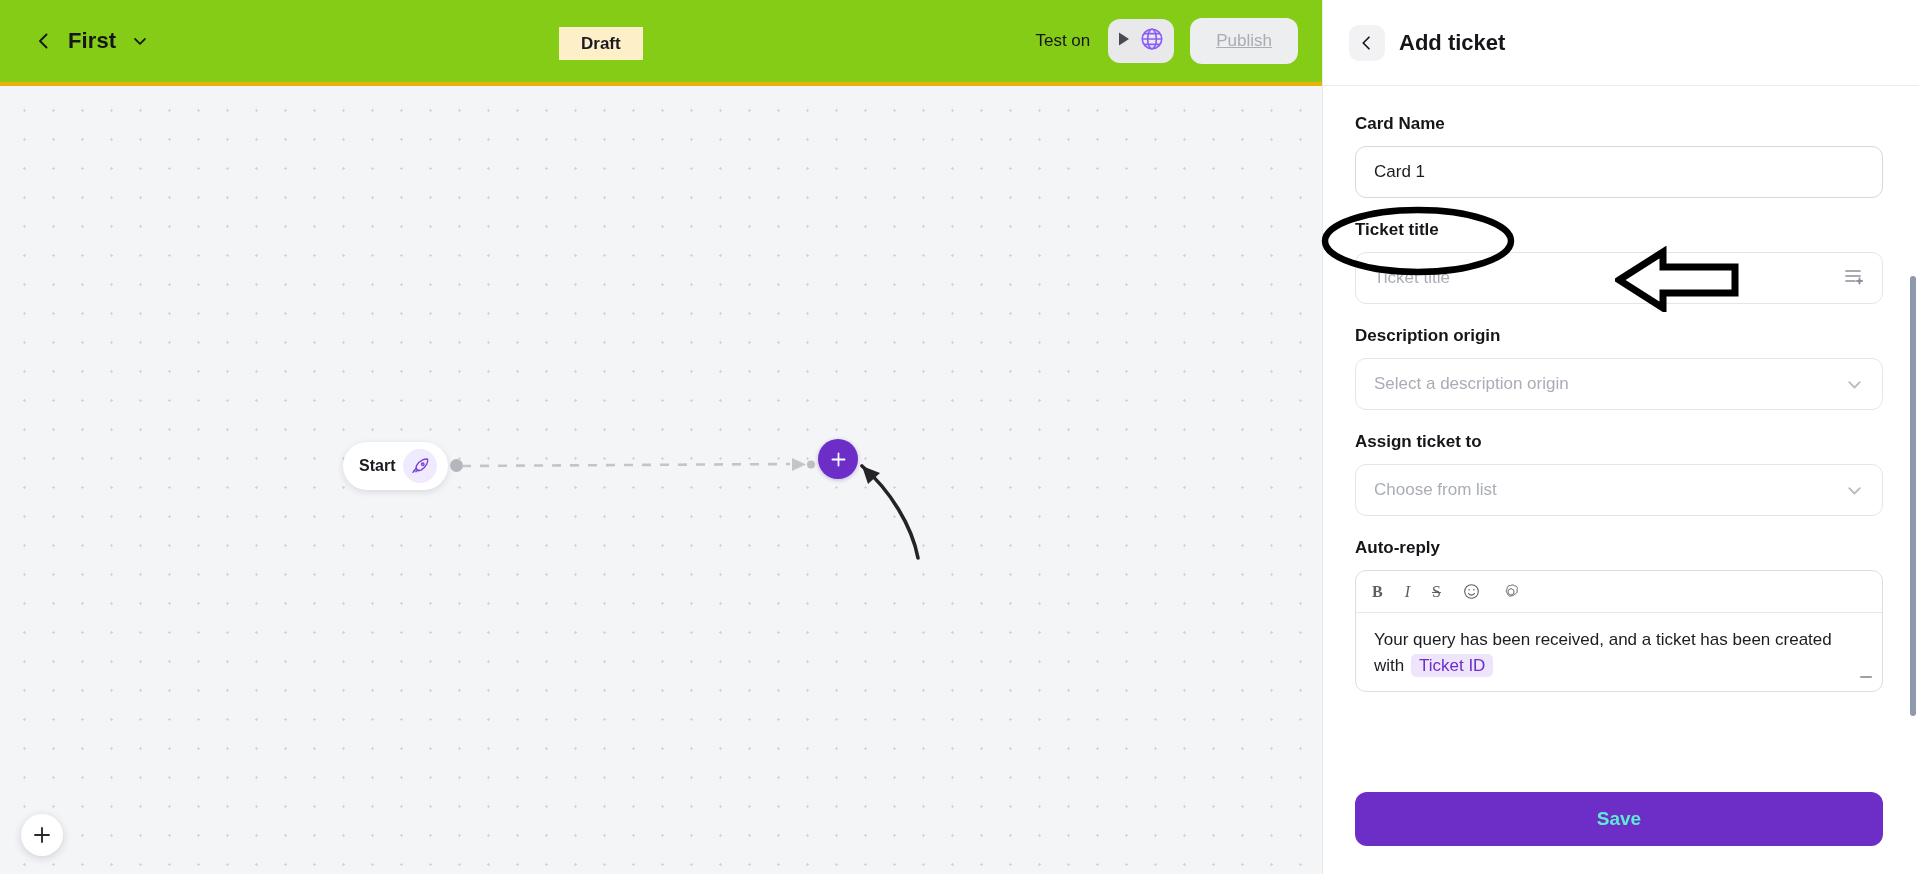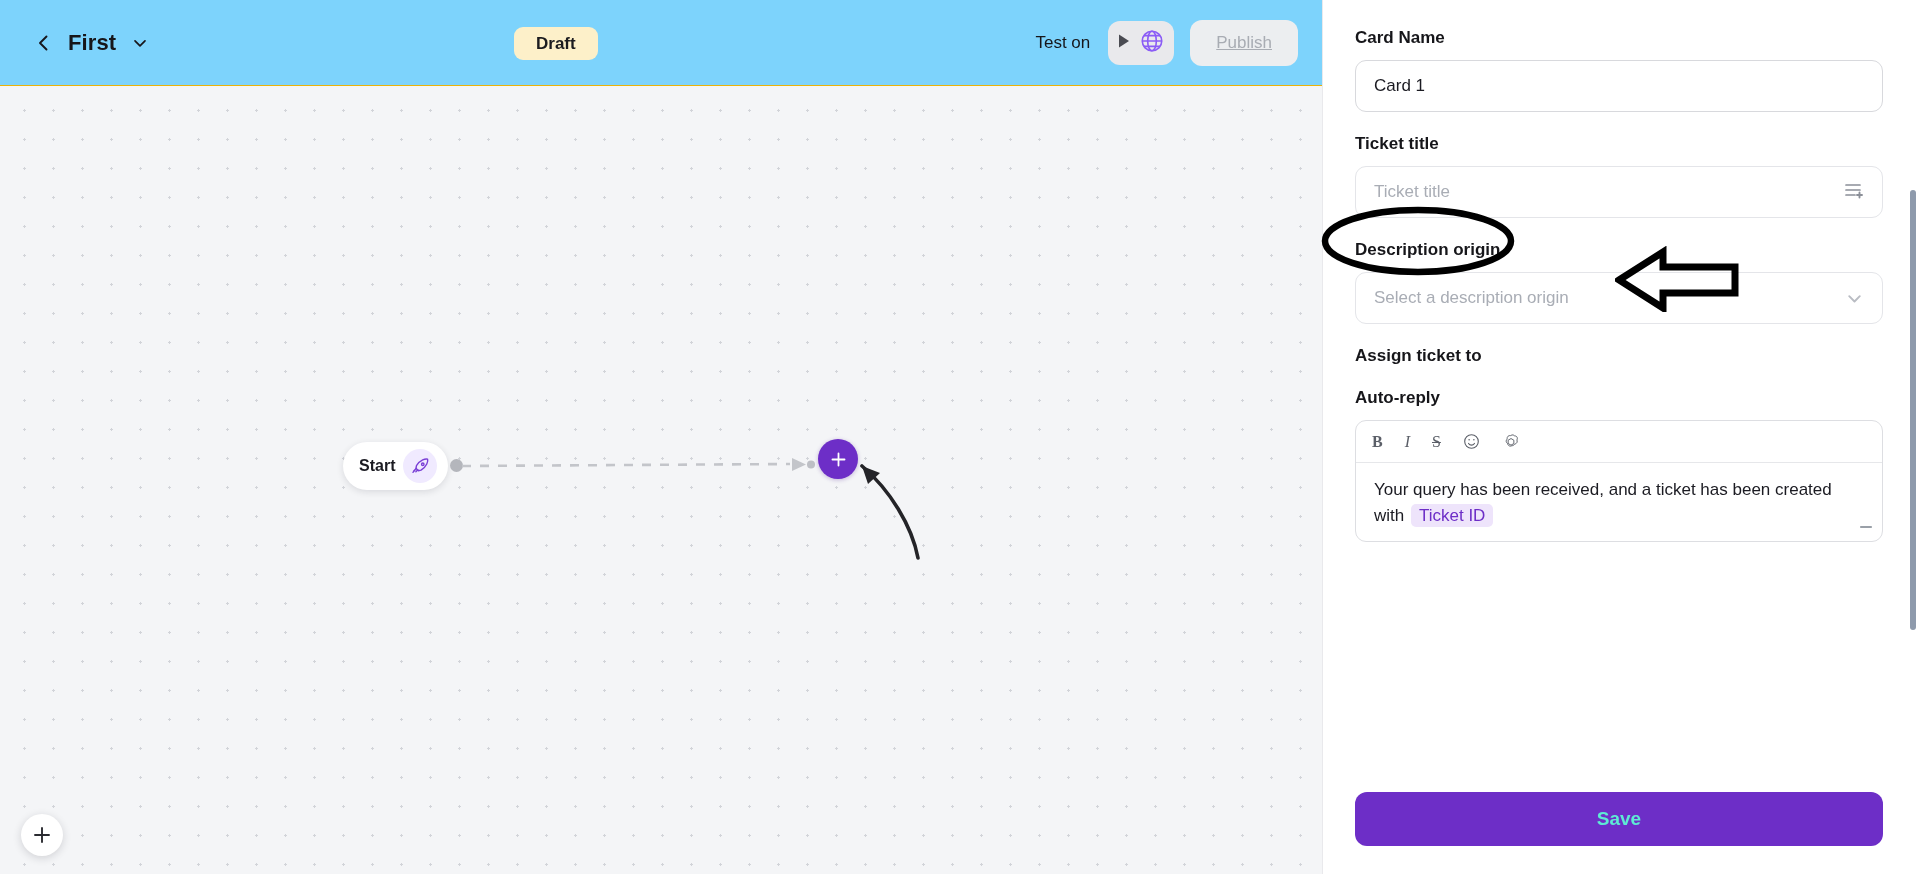--- a/index.html
+++ b/index.html
@@ -9,38 +9,38 @@
     background: #ffffff;
     overflow: hidden;
   }
   #app { position: relative; width: 1919px; height: 874px; display: flex; }
 
   
   #left { position: relative; width: 1322px; height: 874px; display: flex; flex-direction: column; background: #ffffff; }
 
   #topbar {
     position: relative; height: 86px; flex: 0 0 86px;
-    background: #7dd3fc;
+    background: #84cc16;
     display: flex; align-items: center;
-    border-bottom: 1px solid #eab308;
+    border-bottom: 4px solid #eab308;
   }
   .tb-left { display: flex; align-items: center; gap: 14px; padding-left: 34px; }
   .chev-back {
     width: 20px; height: 20px; display: inline-flex; align-items: center; justify-content: center;
     cursor: pointer;
   }
   .chev-back svg { display: block; }
   #flow-name { font-size: 22px; font-weight: 700; color: #16161a; letter-spacing: .1px; }
   .caret-down { width: 20px; height: 20px; display: inline-flex; align-items: center; justify-content: center; cursor: pointer; }
 
   #draft-badge {
-    position: absolute; left: 514px; top: 27px;
+    position: absolute; left: 559px; top: 27px;
     background: #fdf0c9; color: #1b1b1f;
     font-size: 17px; font-weight: 700;
-    padding: 8px 22px; border-radius: 9px;
+    padding: 8px 22px; border-radius: 0;
     line-height: 1;
   }
 
   .tb-right { margin-left: auto; display: flex; align-items: center; gap: 16px; padding-right: 24px; justify-content: center; }
   #test-on-label { font-size: 17px; color: #16161a; font-weight: 400; margin-right: 2px; }
   #test-btn {
     background: #e9e9ec; border-radius: 12px;
     width: 66px; height: 44px;
     display: flex; align-items: center; justify-content: center; gap: 8px;
     cursor: pointer;
@@ -265,20 +265,28 @@
       <div id="add-fab">
         <svg width="20" height="20" viewBox="0 0 20 20">
             <path d="M10 3v14M3 10h14" stroke="#2a2b31" stroke-width="1.9" stroke-linecap="round"></path>
           </svg>
       </div>
     </div>
   </div>
 
   <div id="panel">
 
+    <div id="panel-head">
+      <div id="panel-back">
+        <svg width="18" height="18" viewBox="0 0 20 20" fill="none">
+            <path d="M12.2 3.6L5.8 10l6.4 6.4" stroke="#17171c" stroke-width="1.9" stroke-linecap="round" stroke-linejoin="round"></path>
+          </svg>
+      </div>
+      <span id="panel-title">Add ticket</span>
+    </div>
 
     <div id="panel-body">
 
       <div class="field">
         <span class="f-label">Card Name</span>
         <div class="f-input">
           <span>Card 1</span>
         </div>
       </div>
 
@@ -304,20 +312,29 @@
           <span class="sel-caret">
             <svg width="19" height="19" viewBox="0 0 18 18" fill="none">
                 <path d="M4 6.8l5 5 5-5" stroke="#b9bcc3" stroke-width="1.8" stroke-linecap="round" stroke-linejoin="round"></path>
               </svg>
           </span>
         </div>
       </div>
 
       <div class="field">
         <span class="f-label">Assign ticket to</span>
+        <div class="f-input light">
+          <span class="placeholder" style="color:#a9adb5">Choose from list</span>
+          <span class="spacer"></span>
+          <span class="sel-caret">
+            <svg width="19" height="19" viewBox="0 0 18 18" fill="none">
+                <path d="M4 6.8l5 5 5-5" stroke="#b9bcc3" stroke-width="1.8" stroke-linecap="round" stroke-linejoin="round"></path>
+              </svg>
+          </span>
+        </div>
       </div>
 
       <div class="field">
         <span class="f-label">Auto-reply</span>
         <div id="editor">
           <div id="editor-toolbar">
             <span class="tool b">B</span>
             <span class="tool i">I</span>
             <span class="tool s">S</span>
             <span class="tool">

